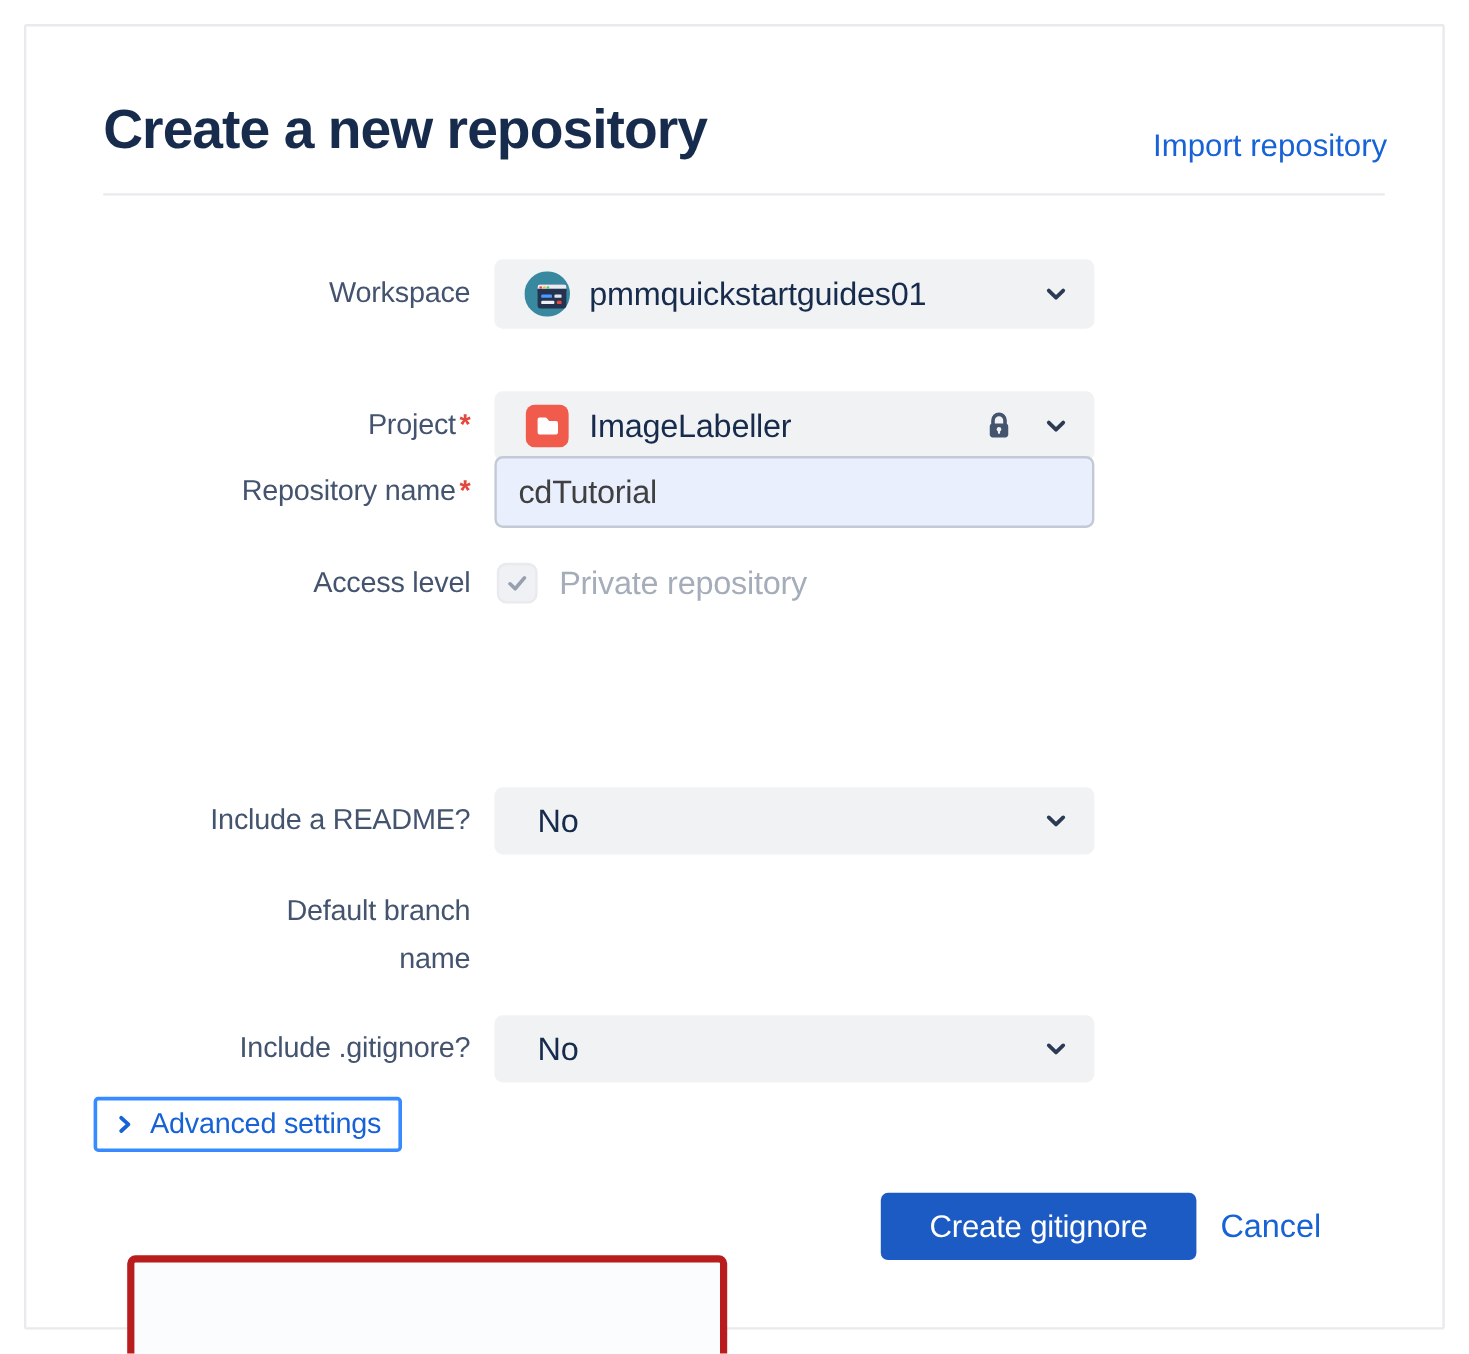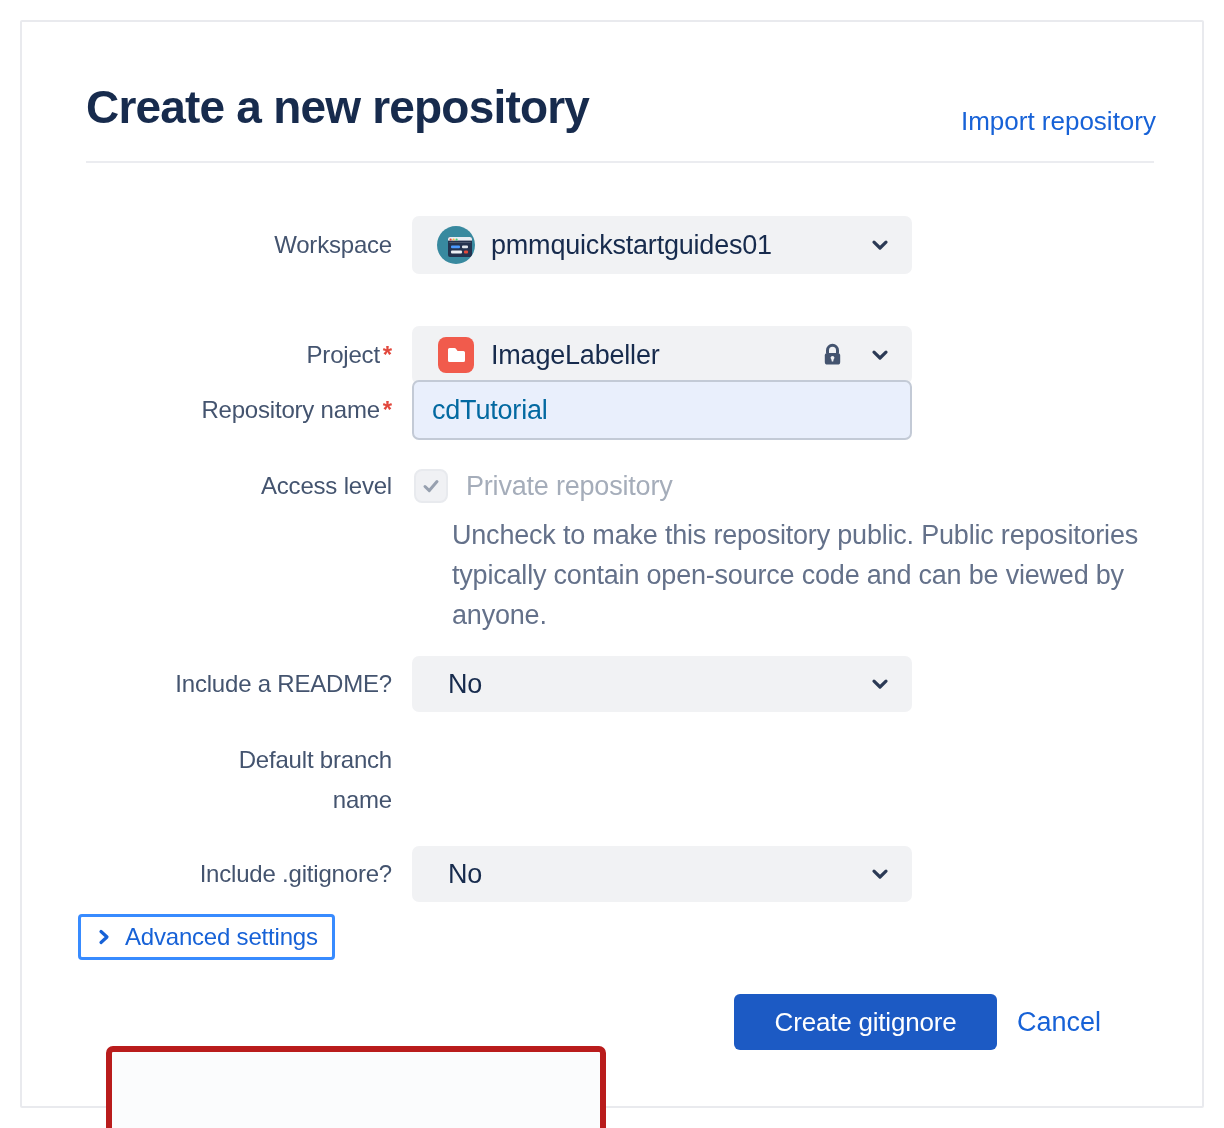--- a/index.html
+++ b/index.html
@@ -37,21 +37,21 @@
   }
   .select-box .value{font-size:27px;color:#172B4D;letter-spacing:-0.2px;}
   .chevron{position:absolute;right:20px;top:50%;transform:translateY(-50%);display:flex;}
   .lock{position:absolute;right:66px;top:50%;transform:translateY(-50%);display:flex;}
   .avatar{width:38px;height:38px;margin:0 16px 0 13px;flex:0 0 38px;}
   .proj-icon{width:36px;height:36px;margin:0 17px 0 14px;flex:0 0 36px;}
   .pad-text{padding-left:24px;}
 
   .text-input{
     height:60px;border-radius:7px;box-sizing:border-box;display:flex;align-items:center;
-    font-size:27px;color:#0369a1;padding-left:18px;letter-spacing:-0.2px;
+    font-size:27px;color:#404040;padding-left:18px;letter-spacing:-0.2px;
   }
   .repo-input{background:var(--repo_input_bg,#E9EFFC);border:2px solid #C3CAD6;}
   .branch-input{background:#FBFCFD;border:6px solid #b91c1c;height:42px;}
 
   .row-access{align-items:center;}
   .checkbox{
     width:34px;height:34px;border-radius:8px;background:#F0F1F4;border:2px solid #E8EAEE;
     box-sizing:border-box;display:flex;align-items:center;justify-content:center;flex:0 0 34px;
     margin-left:2px;cursor:default;
   }
@@ -160,21 +160,20 @@
     <div class="label"><span>Access level</span></div>
     <div class="field" style="display:flex;align-items:center;">
       <span class="checkbox">
         <svg width="22" height="22" viewBox="0 0 22 22">
           <path d="M5 11.5 L9.3 15.6 L17 6.6" fill="none" stroke="#97A0AF" stroke-width="3" stroke-linecap="round" stroke-linejoin="round"></path>
         </svg>
       </span>
       <span class="private-label">Private repository</span>
     </div>
   </div>
-  <div class="helper">Uncheck to make this repository public. Public repositories typically contain open-source code and can be viewed by anyone.</div>
 
   <div class="row" style="top:634px;">
     <div class="label"><span>Include a README?</span></div>
     <div class="field select-box" style="height:56px;">
       <span class="value pad-text">No</span>
       <span class="chevron">
         <svg width="24" height="24" viewBox="0 0 24 24">
             <path d="M6 9.2 L12 15 L18 9.2" fill="none" stroke="#2B3A55" stroke-width="3.2" stroke-linecap="round" stroke-linejoin="round"></path>
           </svg>
       </span>

